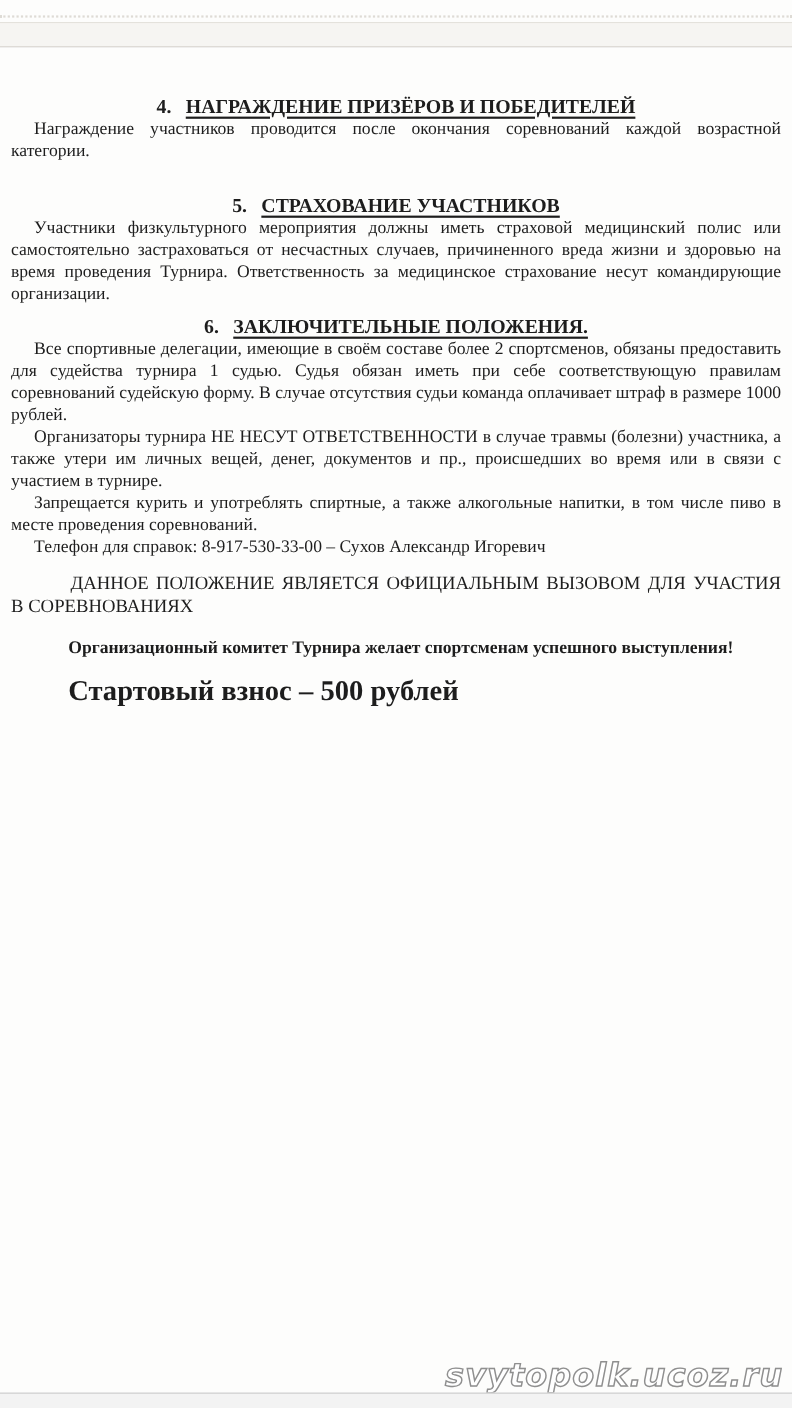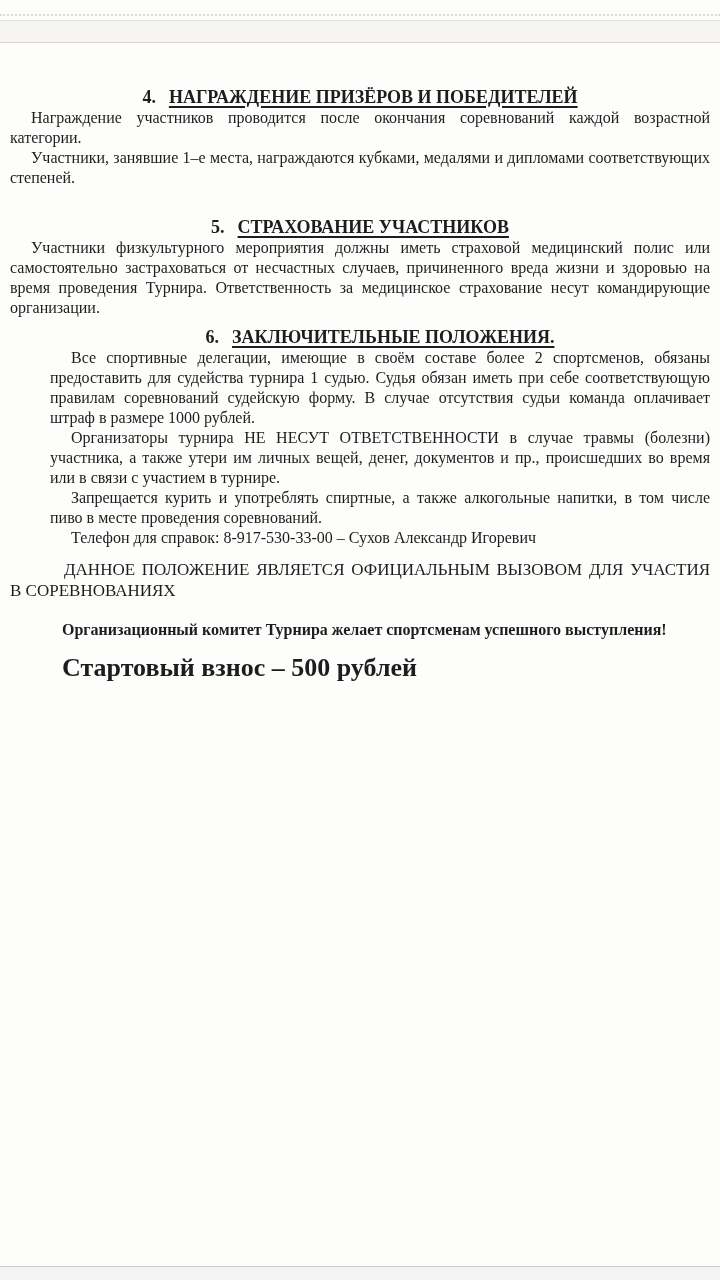--- a/index.html
+++ b/index.html
@@ -39,21 +39,21 @@
     margin: 0;
   }
   .heading .hnum { margin-right: 13px; }
   .heading .htitle {
     text-decoration: underline;
     text-decoration-thickness: 2px;
     text-underline-offset: 3px;
   }
   .sec { margin: 0; }
   .sec-gap-lg { margin-top: 28px; }
-  .sec-gap-sm { margin-top: 8px; margin-left: 40px; }
+  .sec-gap-sm { margin-top: 8px; }
   p.body {
     margin: 0;
     text-align: justify;
     text-indent: 21px;
   }
   .callout {
     margin: 11px 0 0 0;
     font-weight: normal;
     font-size: 17px;
     line-height: 21px;
@@ -99,21 +99,20 @@
   <div class="top-dotted"></div>
   <div class="top-band" style="background: rgb(246, 245, 242);"></div>
 
   <div class="doc">
 
     <div class="sec">
       <p class="heading">
         <span class="hnum">4.</span><span class="htitle">НАГРАЖДЕНИЕ ПРИЗЁРОВ И ПОБЕДИТЕЛЕЙ</span>
       </p>
       <p class="body">Награждение участников проводится после окончания соревнований каждой возрастной категории.</p>
-      <p class="body">Участники, занявшие 1–е места, награждаются кубками, медалями и дипломами соответствующих степеней.</p>
     </div>
 
     <div class="sec sec-gap-lg">
       <p class="heading">
         <span class="hnum">5.</span><span class="htitle">СТРАХОВАНИЕ УЧАСТНИКОВ</span>
       </p>
       <p class="body">Участники физкультурного мероприятия должны иметь страховой медицинский полис или самостоятельно застраховаться от несчастных случаев, причиненного вреда жизни и здоровью на время проведения Турнира. Ответственность за медицинское страхование несут командирующие организации.</p>
     </div>
 
     <div class="sec sec-gap-sm">
@@ -127,16 +126,17 @@
     </div>
 
     <p class="callout">ДАННОЕ ПОЛОЖЕНИЕ ЯВЛЯЕТСЯ ОФИЦИАЛЬНЫМ ВЫЗОВОМ ДЛЯ УЧАСТИЯ В СОРЕВНОВАНИЯХ</p>
 
     <p class="wish">Организационный комитет Турнира желает спортсменам успешного выступления!</p>
 
     <p class="fee">Стартовый взнос – 500 рублей</p>
 
   </div>
 
+  <div class="watermark" style="-webkit-text-stroke: 1.3px rgb(143, 143, 143);">svytopolk.ucoz.ru</div>
 
   <div class="bottom-band" style="background: rgb(243, 243, 243);"></div>
 
 </div>
 
 </body></html>

